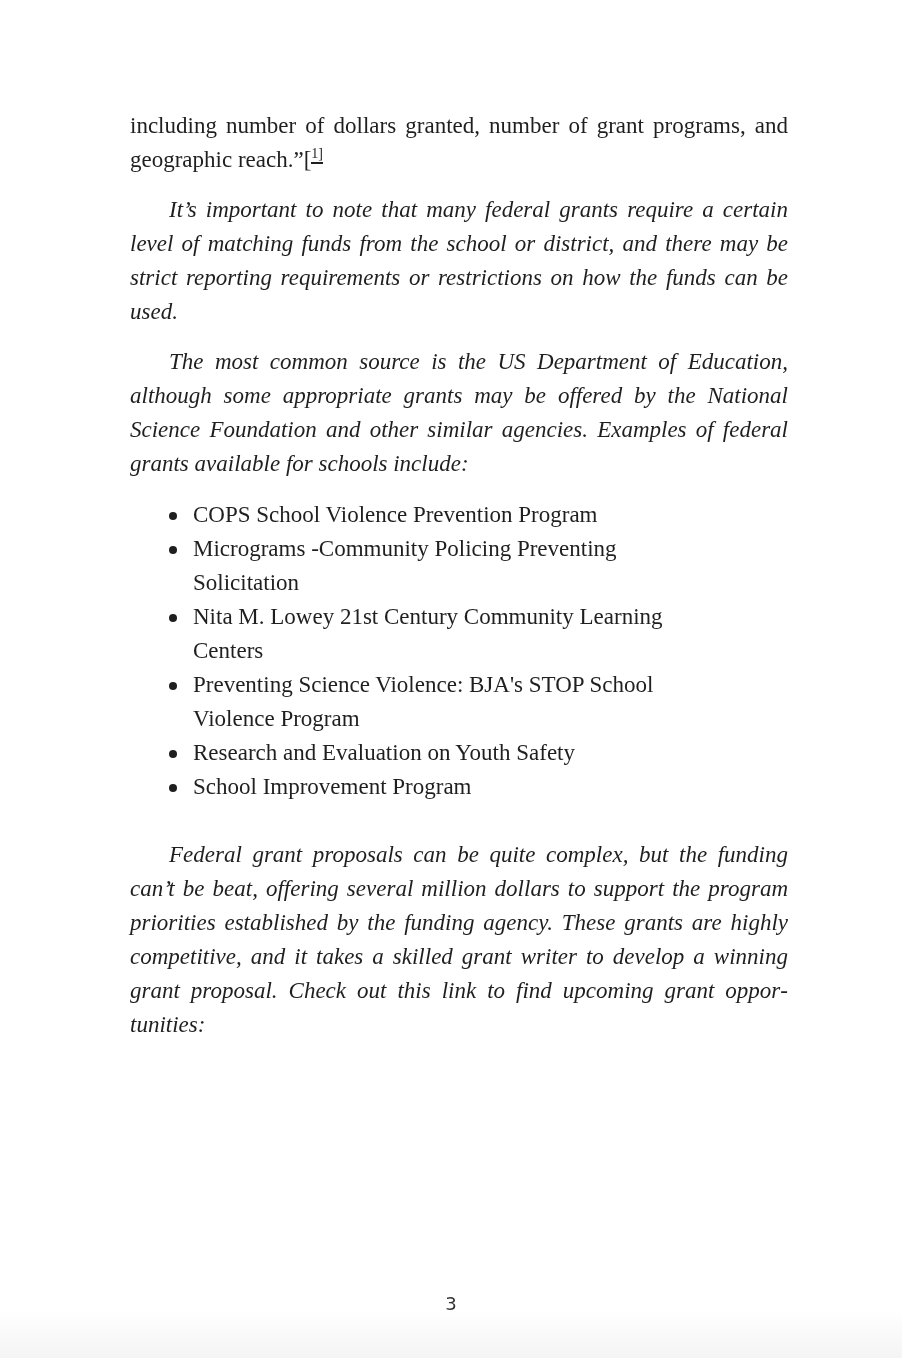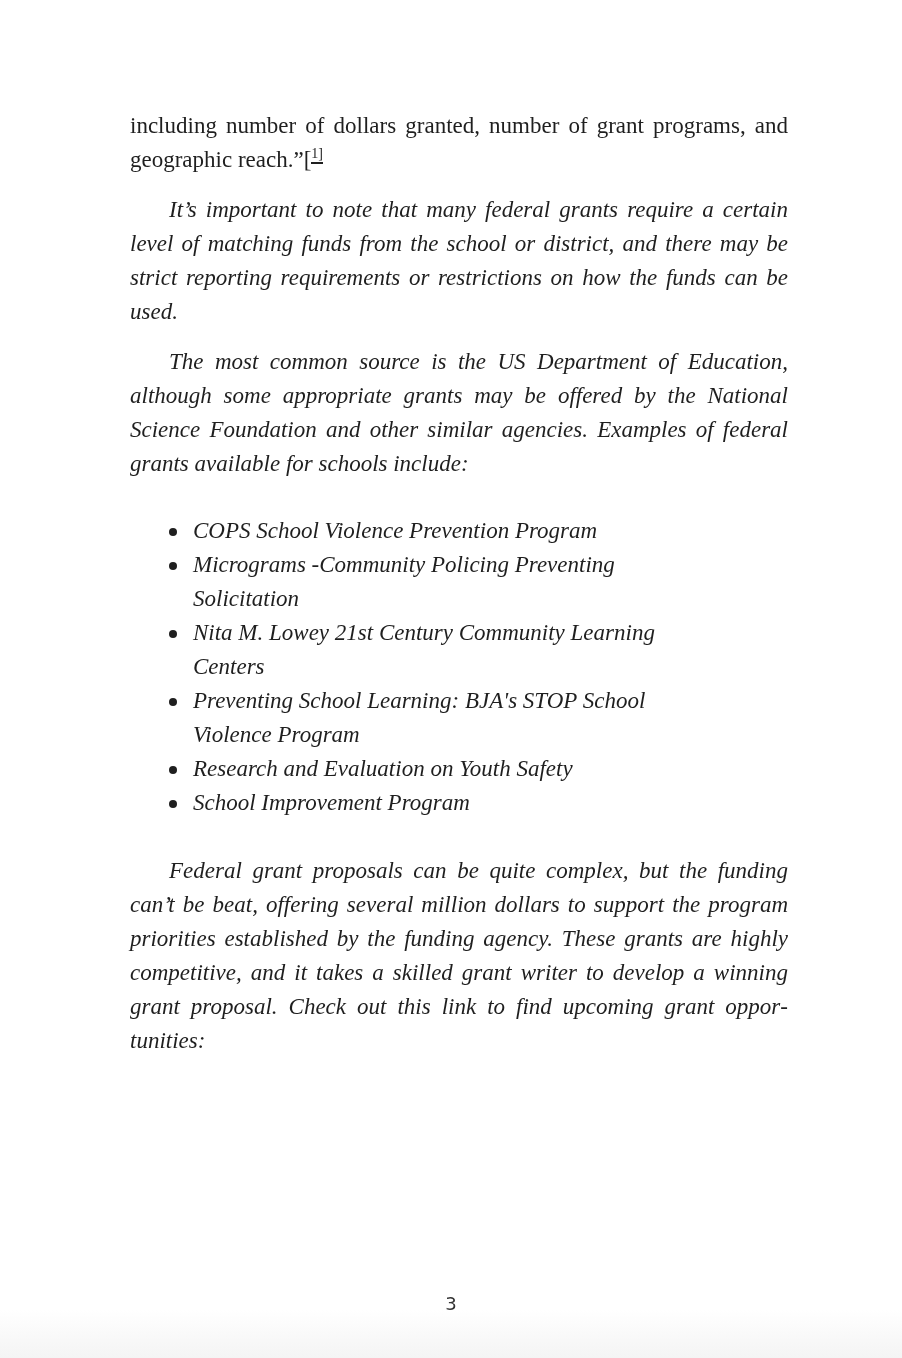--- a/index.html
+++ b/index.html
@@ -38,24 +38,23 @@
     }
     .fnref sup {
       font-size: 14px;
       vertical-align: 9px;
       line-height: 0;
       border-bottom: 2px solid #1f1f1f;
       padding-bottom: 1px;
     }
     ul.grants {
       list-style: none;
-      margin: 33px 0 34px 0;
+      margin: 17px 0 34px 0;
       padding: 0 0 0 79px;
       width: 575px;
-      font-style: italic;
     }
     ul.grants li {
       position: relative;
       text-align: left;
     }
     ul.grants li .bullet {
       position: absolute;
       left: -24px;
       top: 14px;
       width: 8px;
@@ -79,21 +78,21 @@
 
 <div class="page">
   <p><span>including number of dollars granted, number of grant programs, and geographic reach.”[</span><a class="fnref"><sup>1]</sup></a></p>
   <p class="indent">It’s important to note that many federal grants require a certain level of matching funds from the school or district, and there may be strict reporting requirements or restrictions on how the funds can be used.</p>
   <p class="indent">The most common source is the US Department of Education, although some appropriate grants may be offered by the National Science Foundation and other similar agencies. Examples of federal grants available for schools include:</p>
 
   <ul class="grants">
     <li><span class="bullet"></span><span>COPS School Violence Prevention Program</span></li>
     <li style="padding-right:80px"><span class="bullet"></span><span>Micrograms -Community Policing Preventing Solicitation</span></li>
     <li style="padding-right:40px"><span class="bullet"></span><span>Nita M. Lowey 21st Century Community Learning Centers</span></li>
-    <li style="padding-right:70px"><span class="bullet"></span><span>Preventing School Learning: BJA's STOP School Violence Program</span></li>
+    <li style="padding-right:70px"><span class="bullet"></span><span>Preventing Science Violence: BJA's STOP School Violence Program</span></li>
     <li><span class="bullet"></span><span>Research and Evaluation on Youth Safety</span></li>
     <li><span class="bullet"></span><span>School Improvement Program</span></li>
   </ul>
 
   <p class="indent">Federal grant proposals can be quite complex, but the funding can’t be beat, offering several million dollars to support the program priorities established by the funding agency. These grants are highly competitive, and it takes a skilled grant writer to develop a winning grant proposal. Check out this link to find upcoming grant oppor­tunities:</p>
 </div>
 
 <div class="page-number">3</div>
 
 </body></html>

